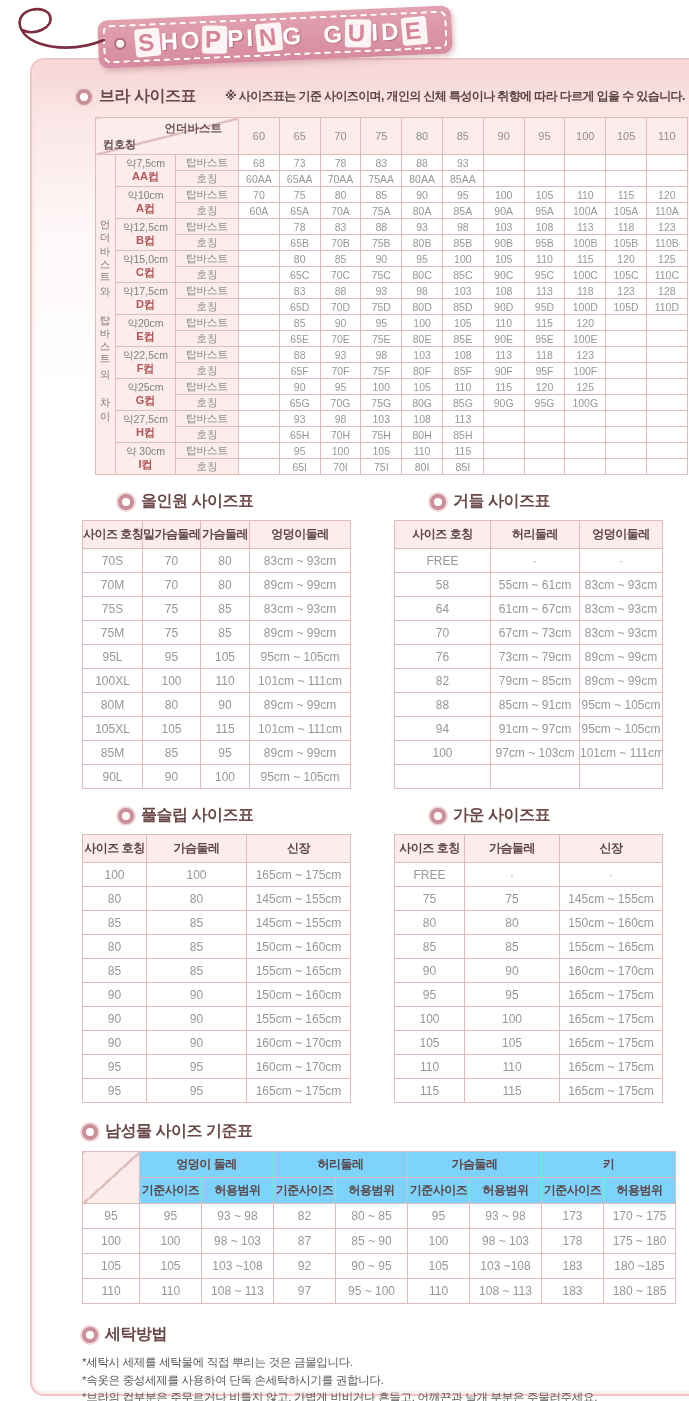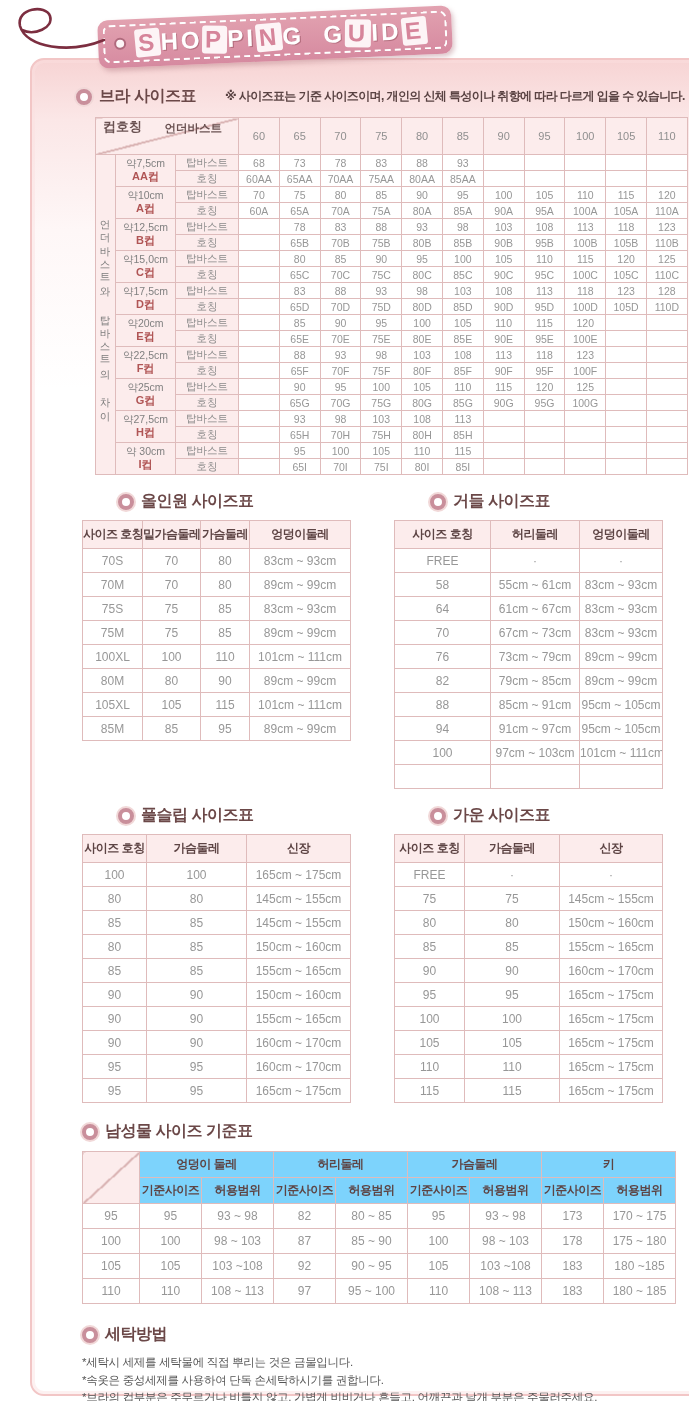--- a/index.html
+++ b/index.html
@@ -50,21 +50,21 @@
   th{font-weight:bold;}
   
   .bra-wrap{margin:10px 0 0 47px;}
   #bra-table td,#bra-table th{font-size:10.5px;}
   #bra-table .ub-size{height:36px;background:#fcecec;color:#8f8f8f;font-weight:normal;font-size:11px;}
   .diag-cell{
     position:relative;background:#fcecec;height:36px;
     background-image:linear-gradient(to bottom right,transparent calc(50% - 1px),#d9b3b3 calc(50% - 1px),#d9b3b3 calc(50% + 1px),transparent calc(50% + 1px));
   }
   .diag-top{position:absolute;top:3px;right:16px;font-size:11.5px;font-weight:bold;color:#6a5252;}
-  .diag-bottom{position:absolute;bottom:18px;left:7px;font-size:13px;font-weight:bold;color:#6a5252;}
+  .diag-bottom{position:absolute;bottom:2px;left:7px;font-size:11px;font-weight:bold;color:#6a5252;}
   .vside{
     background:#fcecec;color:#7c7c7c;font-size:11px;
     writing-mode:vertical-rl;text-orientation:upright;letter-spacing:3px;padding:6px 0;
   }
   .cup-cell{background:#fcecec;line-height:1.25;}
   .cup-diff{color:#808080;font-size:10.5px;}
   .cup-name{color:#b05555;font-weight:bold;font-size:11px;}
   .row-label{background:#fcecec;color:#8a8a8a;height:15px;margin-top:41px;}
   #bra-table .val{color:#979797;height:15px;}
   
@@ -509,20 +509,26 @@
               <td>85</td>
               <td>83cm ~ 93cm</td>
             </tr>
             <tr>
               <td>75M</td>
               <td>75</td>
               <td>85</td>
               <td>89cm ~ 99cm</td>
             </tr>
             <tr>
+              <td>95L</td>
+              <td>95</td>
+              <td>105</td>
+              <td>95cm ~ 105cm</td>
+            </tr>
+            <tr>
               <td>100XL</td>
               <td>100</td>
               <td>110</td>
               <td>101cm ~ 111cm</td>
             </tr>
             <tr>
               <td>80M</td>
               <td>80</td>
               <td>90</td>
               <td>89cm ~ 99cm</td>
@@ -531,20 +537,26 @@
               <td>105XL</td>
               <td>105</td>
               <td>115</td>
               <td>101cm ~ 111cm</td>
             </tr>
             <tr>
               <td>85M</td>
               <td>85</td>
               <td>95</td>
               <td>89cm ~ 99cm</td>
+            </tr>
+            <tr>
+              <td>90L</td>
+              <td>90</td>
+              <td>100</td>
+              <td>95cm ~ 105cm</td>
             </tr>
           </tbody>
         </table>
       </div>
       <div class="sub">
         <div class="sec-head">
           <span class="ring"></span>
           <span class="sec-title">거들 사이즈표</span>
         </div>
         <table>

